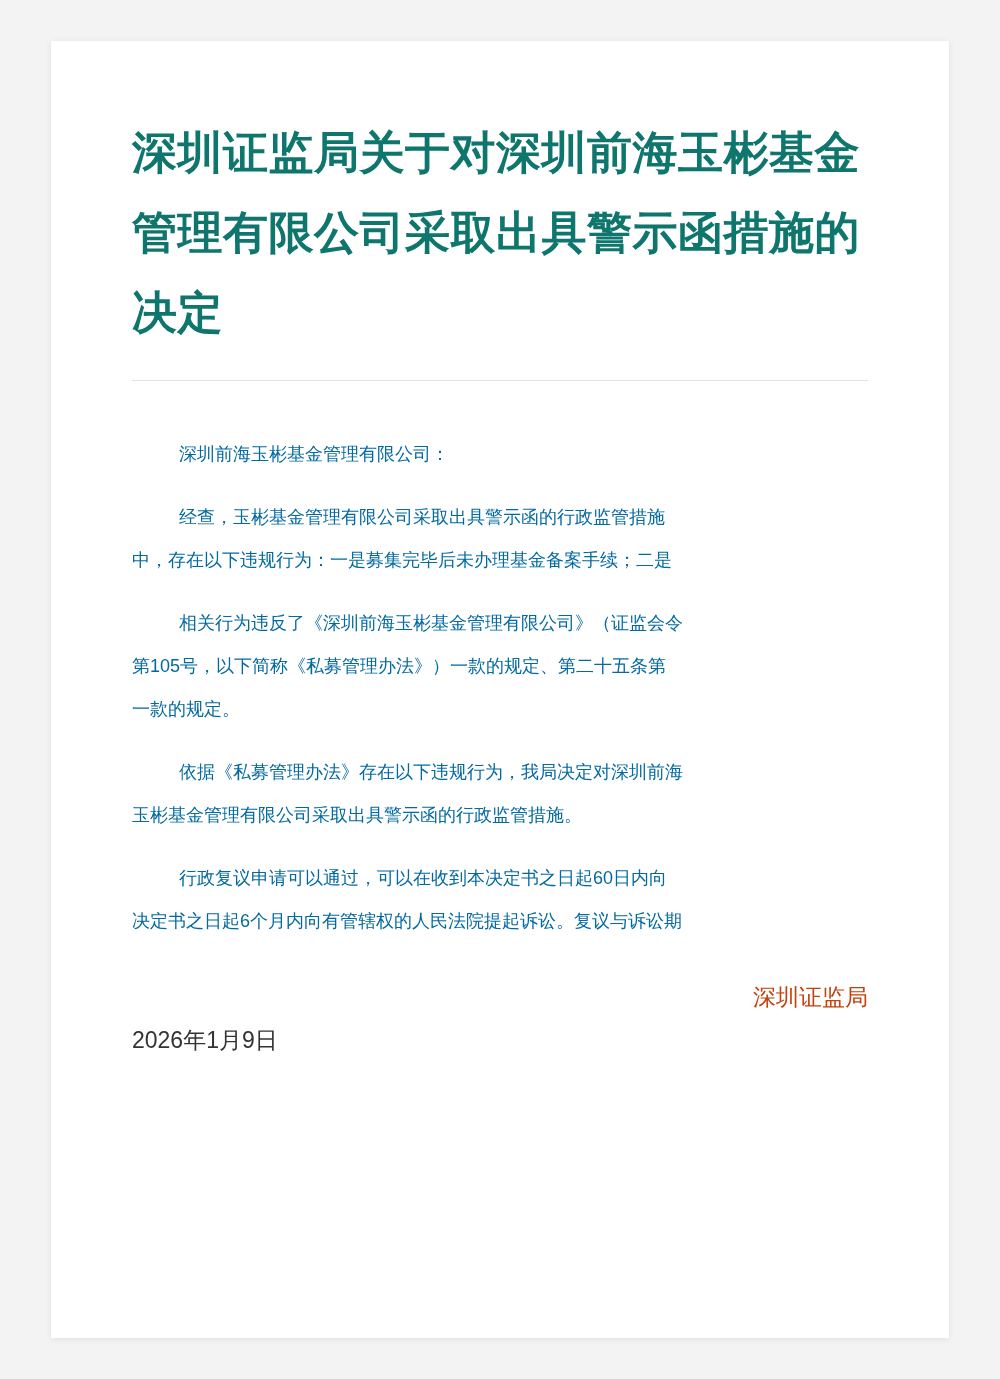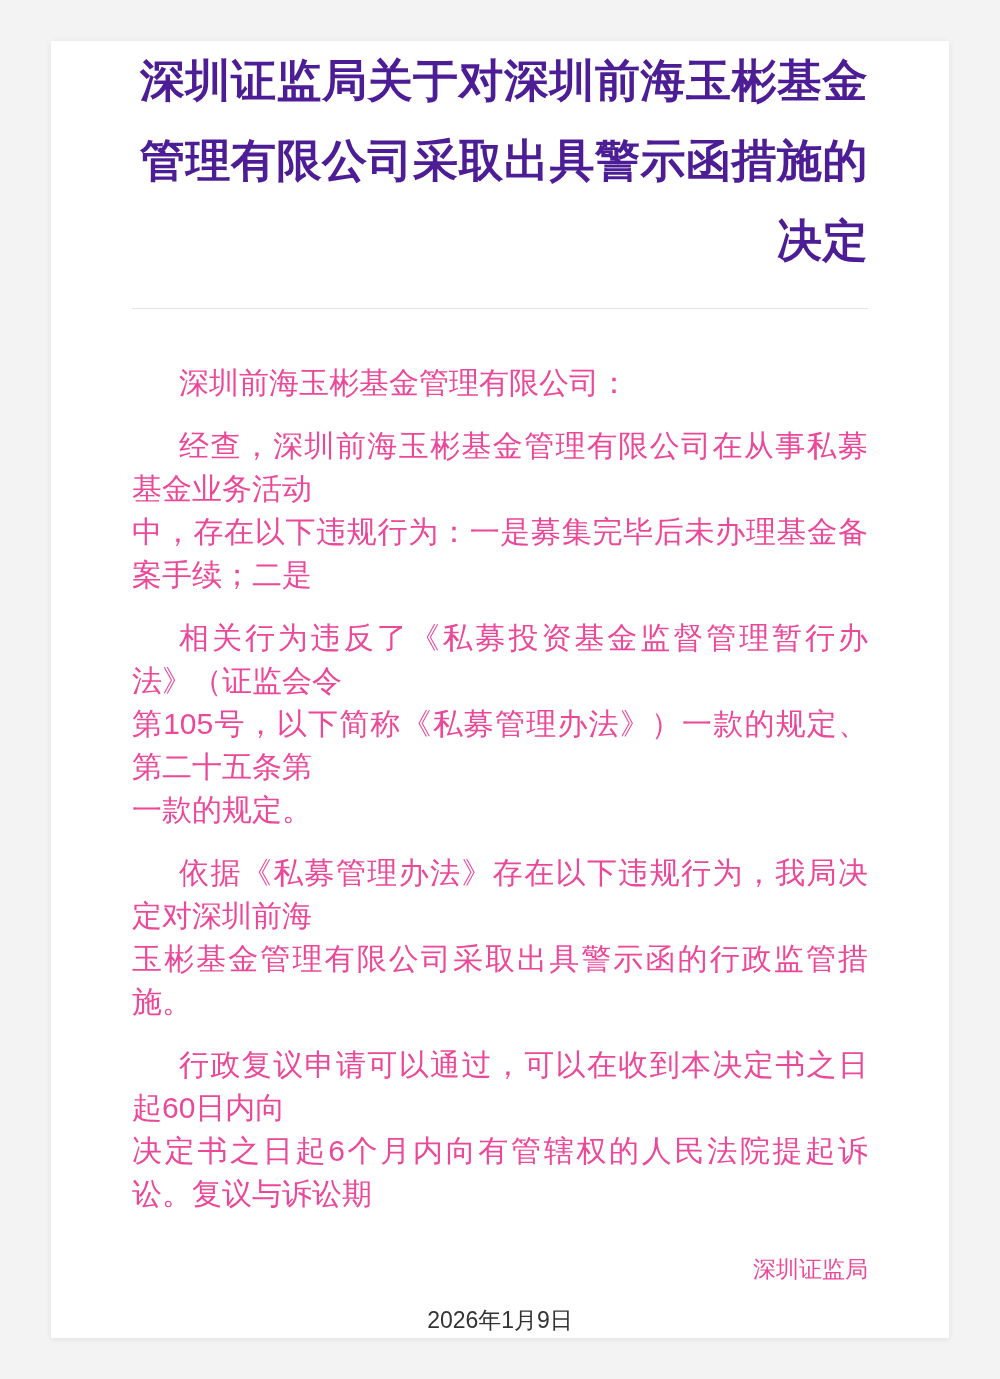--- a/index.html
+++ b/index.html
@@ -25,58 +25,58 @@
       box-shadow: 0 1px 6px rgba(0,0,0,0.08);
     }
     .inner {
       position: absolute;
       left: 81px;
       top: 0;
       width: 736px;
     }
     .title {
       margin: 0;
+      padding-top: 72px;
       font-size: 45px;
       font-weight: bold;
       line-height: 80px;
-      text-align: right;
-      color: #4c1d95;
+      text-align: left;
+      color: #0f766e;
       letter-spacing: 0.5px;
     }
     .title span { display: block; }
     .divider {
       margin-top: 27px;
       height: 1px;
       background: #e3e3e3;
       border: none;
     }
     .body-text {
       margin-top: 52px;
     }
     .para {
       margin: 0 0 20px 0;
-      font-size: 30px;
+      font-size: 18px;
       line-height: 43px;
       text-indent: 47px;
-      color: #ec4899;
+      color: #0369a1;
       text-align: justify;
     }
     .para .ln { display: block; }
     .para .ln + .ln { text-indent: 0; }
     .para.salutation { margin-bottom: 20px; }
     .sign {
       margin-top: 33px;
       text-align: right;
       font-size: 23px;
       line-height: 43px;
-      color: #ec4899;
+      color: #c2410c;
     }
     .date {
-      margin-top: 8px;
-      text-align: center;
+      text-align: left;
       font-size: 23px;
       line-height: 43px;
       color: #333333;
     }
   </style>
 </head>
 <body>
 
 <div class="card">
   <div class="inner">
@@ -84,26 +84,26 @@
       <span>深圳证监局关于对深圳前海玉彬基金</span>
       <span>管理有限公司采取出具警示函措施的</span>
       <span>决定</span>
     </h1>
     <hr class="divider">
 
     <div class="body-text">
       <p class="para salutation">深圳前海玉彬基金管理有限公司：</p>
 
       <p class="para">
-        <span class="ln">经查，深圳前海玉彬基金管理有限公司在从事私募基金业务活动</span>
+        <span class="ln">经查，玉彬基金管理有限公司采取出具警示函的行政监管措施</span>
           <span class="ln">中，存在以下违规行为：一是募集完毕后未办理基金备案手续；二是</span>
       </p>
 
       <p class="para">
-        <span class="ln">相关行为违反了《私募投资基金监督管理暂行办法》（证监会令</span>
+        <span class="ln">相关行为违反了《深圳前海玉彬基金管理有限公司》（证监会令</span>
           <span class="ln">第105号，以下简称《私募管理办法》）一款的规定、第二十五条第</span>
           <span class="ln">一款的规定。</span>
       </p>
 
       <p class="para">
         <span class="ln">依据《私募管理办法》存在以下违规行为，我局决定对深圳前海</span>
           <span class="ln">玉彬基金管理有限公司采取出具警示函的行政监管措施。</span>
       </p>
 
       <p class="para">

